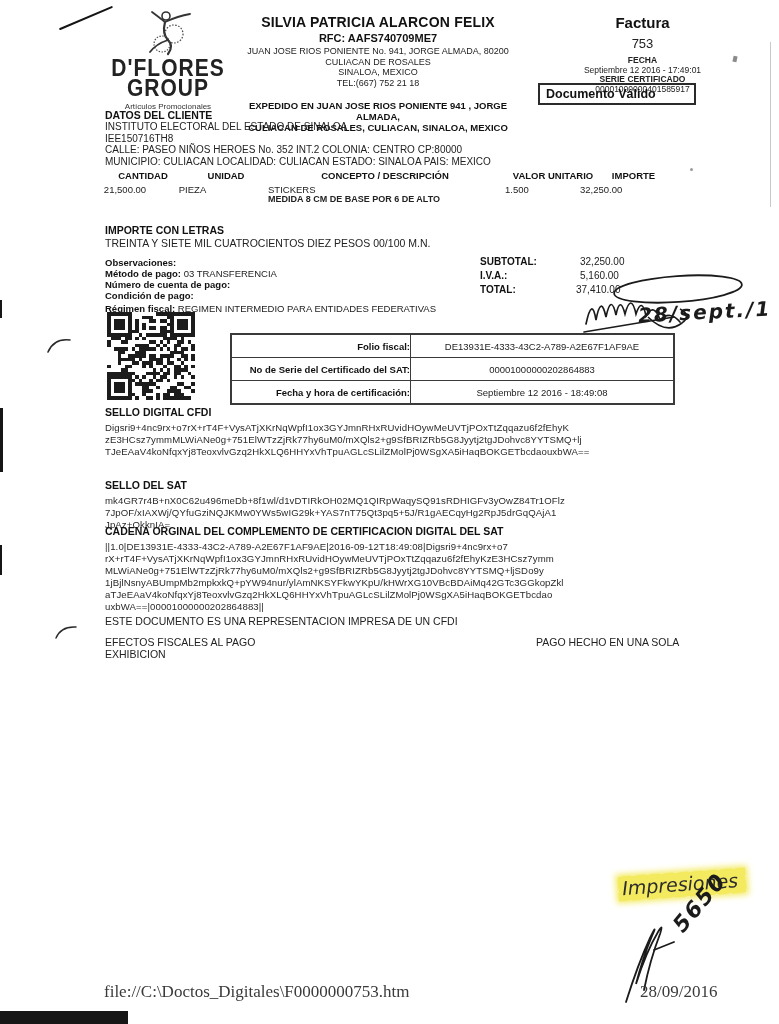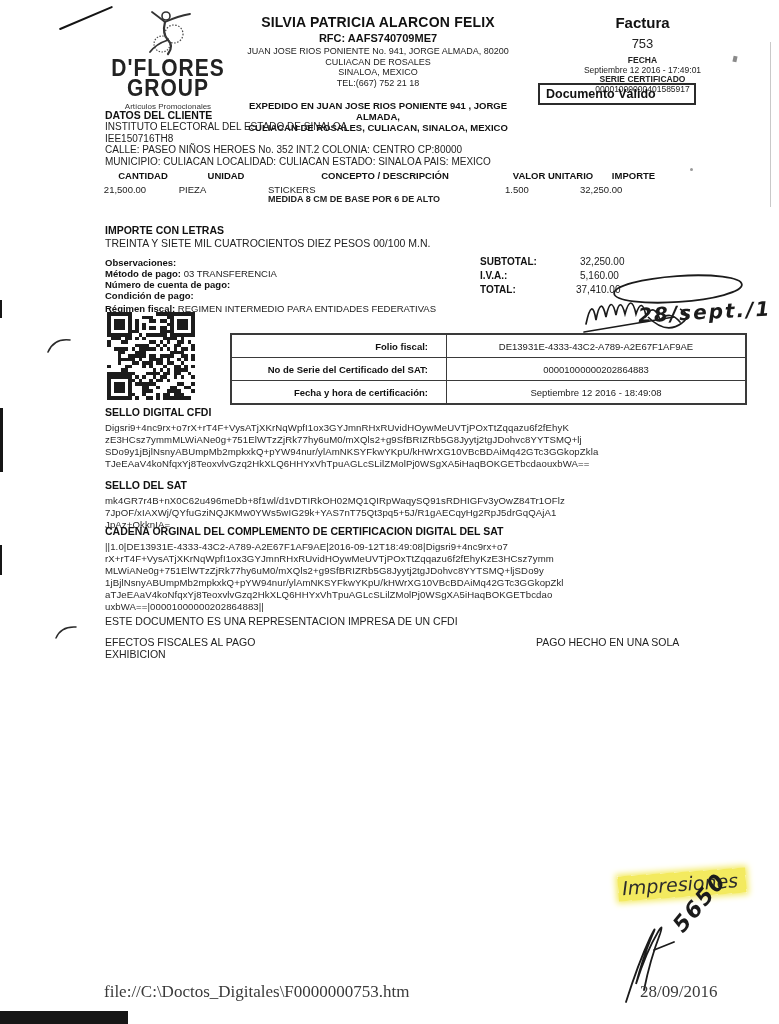--- a/index.html
+++ b/index.html
@@ -27,21 +27,21 @@
   .line10{font-size:10px;line-height:11.5px;color:#222;}
   .tbl-head{font-size:9.5px;color:#111;}
   .tbl-cell{font-size:9.5px;color:#222;}
   .small-lbl{font-size:9.5px;line-height:11px;color:#111;}
   .small-val{font-weight:normal;color:#222;}
   .tot-lbl{font-size:10px;color:#111;}
   .tot-val{font-size:10px;color:#222;}
   .mono-block{font-size:9.6px;line-height:12px;color:#2a2a2a;letter-spacing:.1px;white-space:nowrap;}
   
   .folio-table{border-collapse:collapse;border:2px solid #3a3a3a;}
-  .folio-table td{border:1.5px solid #3a3a3a;font-size:9.5px;height:20px;padding:1px 18px;color:#222;}
+  .folio-table td{border:1.5px solid #3a3a3a;font-size:9.5px;height:20px;padding:1px 0;color:#222;}
   .folio-table td.lbl{text-align:right;font-weight:bold;width:178px;color:#111;}
   .folio-table td.val{width:262px;text-align:center;}
   
   .footer-txt{font-family:"Liberation Serif",serif;font-size:17px;color:#3a3a3a;}
   
   .hand{font-family:"DejaVu Sans",cursive,sans-serif;font-style:italic;color:#1b1b1b;}
   .hl{background:#f3ea5f;box-shadow:0 0 6px 2px #f3ea5f;}
   
   .artifact{background:#161616;}
   svg{display:block;}
@@ -495,21 +495,20 @@
     <td class="lbl">Fecha y hora de certificación:</td>
     <td class="val">Septiembre 12 2016 - 18:49:08</td>
   </tr>
 </tbody>
   </table>
 
 <div class="abs" style="left:105px;top:406px;width:560px;">
   <div class="sec-title b" style="margin-bottom:4px;">SELLO DIGITAL CFDI</div>
   <div class="mono-block">Digsri9+4nc9rx+o7rX+rT4F+VysATjXKrNqWpfI1ox3GYJmnRHxRUvidHOywMeUVTjPOxTtZqqazu6f2fEhyK</div>
   <div class="mono-block">zE3HCsz7ymmMLWiANe0g+751ElWTzZjRk77hy6uM0/mXQls2+g9SfBRIZRb5G8Jyytj2tgJDohvc8YYTSMQ+lj</div>
-  <div class="mono-block">SDo9y1jBjlNsnyABUmpMb2mpkxkQ+pYW94nur/ylAmNKSYFkwYKpU/kHWrXG10VBcBDAiMq42GTc3GGkopZkla</div>
   <div class="mono-block">TJeEAaV4koNfqxYj8TeoxvlvGzq2HkXLQ6HHYxVhTpuAGLcSLilZMolPj0WSgXA5iHaqBOKGETbcdaouxbWA==</div>
 </div>
 
 <div class="abs" style="left:105px;top:479px;width:560px;">
   <div class="sec-title b" style="margin-bottom:4px;">SELLO DEL SAT</div>
   <div class="mono-block">mk4GR7r4B+nX0C62u496meDb+8f1wl/d1vDTIRkOH02MQ1QIRpWaqySQ91sRDHIGFv3yOwZ84Tr1OFlz</div>
   <div class="mono-block">7JpOF/xIAXWj/QYfuGziNQJKMw0YWs5wIG29k+YAS7nT75Qt3pq5+5J/R1gAECqyHg2RpJ5drGqQAjA1</div>
   <div class="mono-block">JpAz+OkknIA=</div>
 </div>
 

